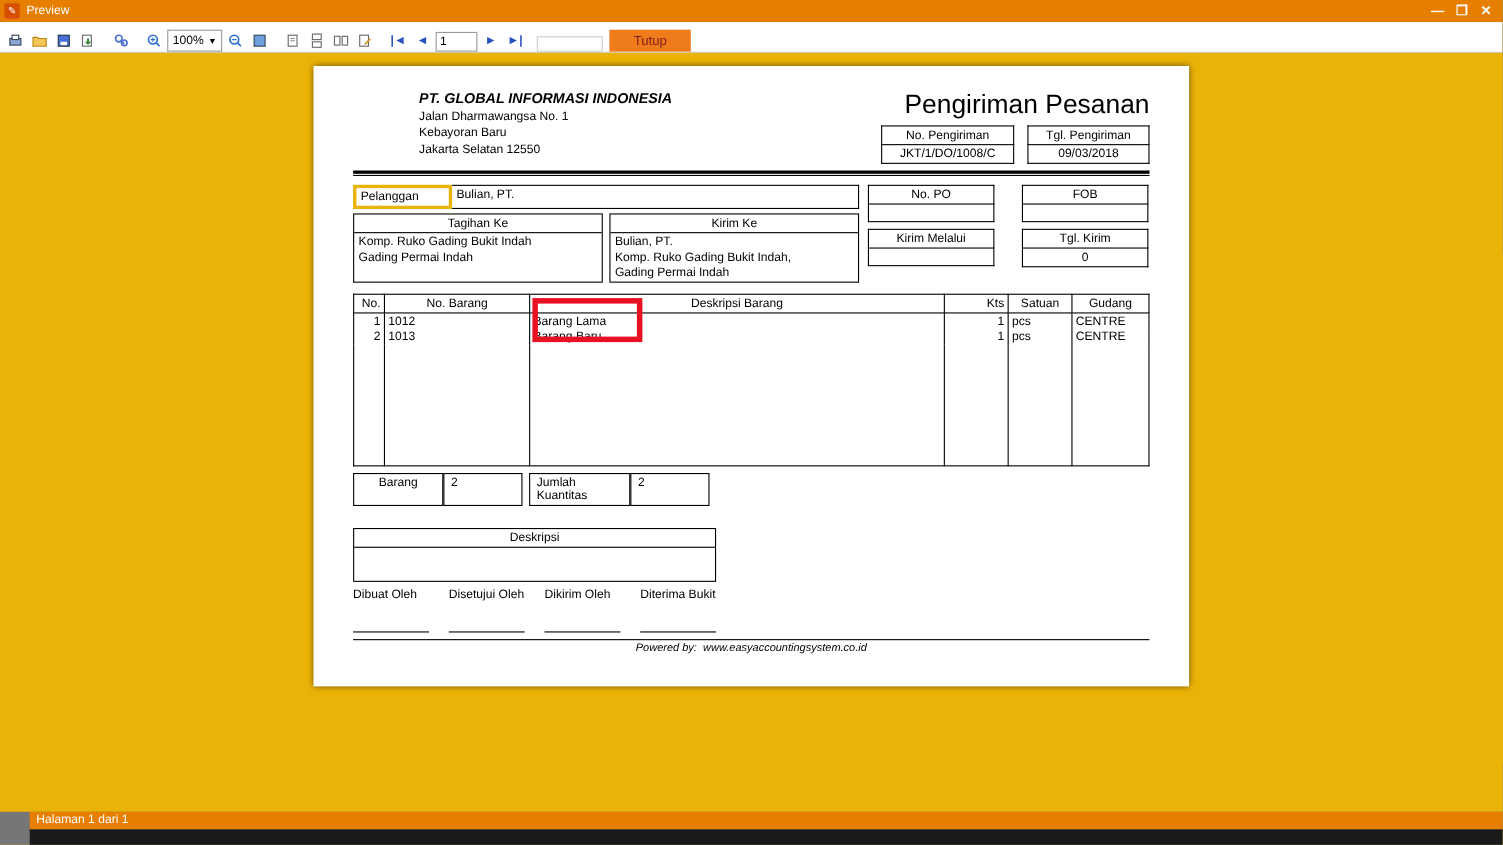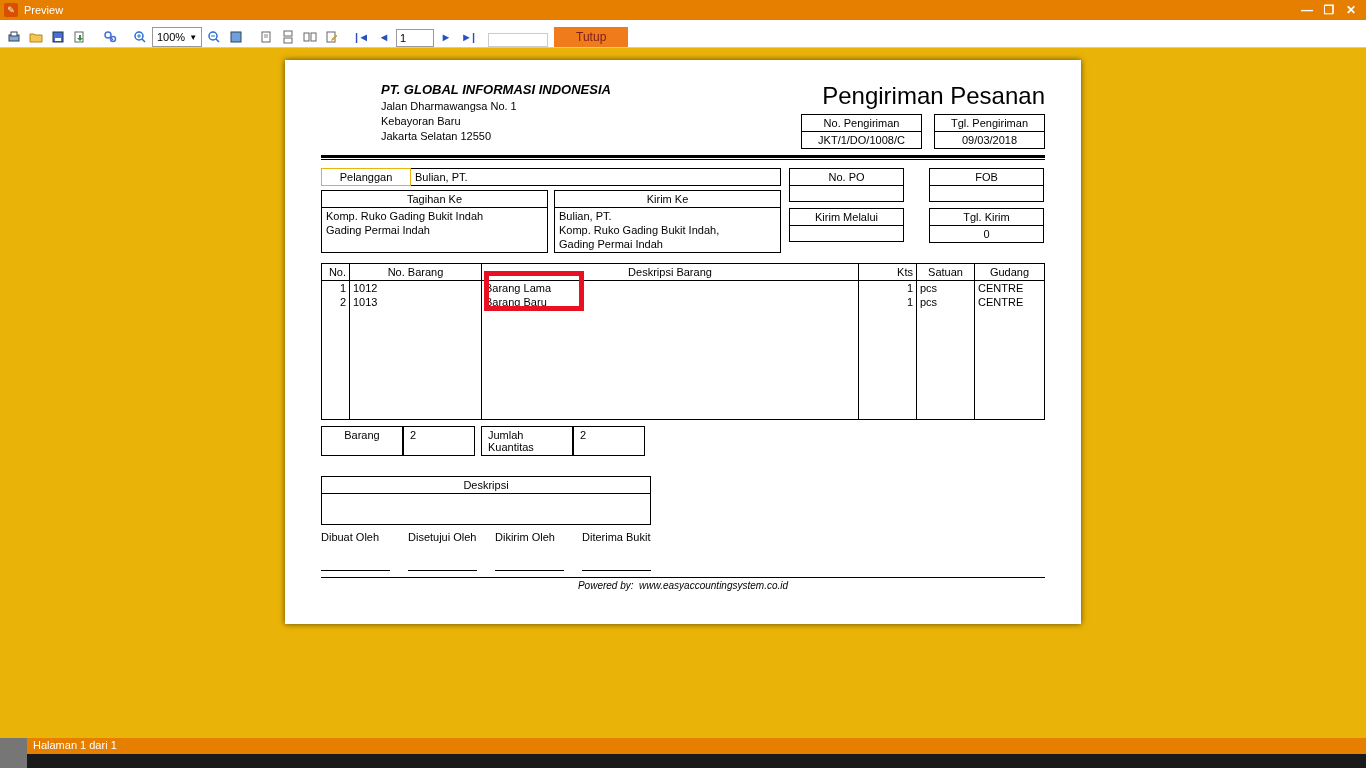--- a/index.html
+++ b/index.html
@@ -35,21 +35,21 @@
 .doc-title{font-size:24px; font-family:Verdana,sans-serif; text-align:right;}
 .doc-meta{margin-top:4px;}
 .doc-meta table{border-collapse:collapse;}
 .doc-meta td{border:1px solid #000; padding:2px 6px; text-align:center; font-size:11px;}
 .doc-meta .hdr td{font-weight:normal;}
 .thickline{border-top:3px solid #000; border-bottom:1px solid #000; height:5px; margin-top:6px;}
 .row2{display:flex; gap:8px; margin-top:8px; align-items:flex-start;}
 .leftcol{flex:0 0 460px;}
 .rightcol{flex:1; display:flex; gap:25px;}
 .cust-row{display:flex;}
-.cust-row .lbl{border:1px solid #eab308; width:90px; padding:2px 4px;text-align:center;}
+.cust-row .lbl{border:3px solid #eab308; width:90px; padding:2px 4px;}
 .cust-row .val{border:1px solid #000; border-left:none; flex:1; padding:2px 4px;}
 .addr-row{display:flex; gap:6px; margin-top:4px;}
 .addr-box{flex:1; border:1px solid #000;}
 .addr-box .hdr{text-align:center; border-bottom:1px solid #000; padding:2px;}
 .addr-box .body{padding:2px 4px; height:44px; font-size:11px; line-height:1.25;}
 .mini-table{border-collapse:collapse; width:115px;}
 .mini-table td{border:1px solid #000; text-align:center; padding:2px 4px; height:16px;}
 .items-table{width:100%; border-collapse:collapse; margin-top:10px;}
 .items-table th{border:1px solid #000; font-weight:normal; padding:2px 3px; font-size:11px;}
 .items-table td{border-left:1px solid #000; border-right:1px solid #000; padding:1px 3px; font-size:11px; vertical-align:top;}

